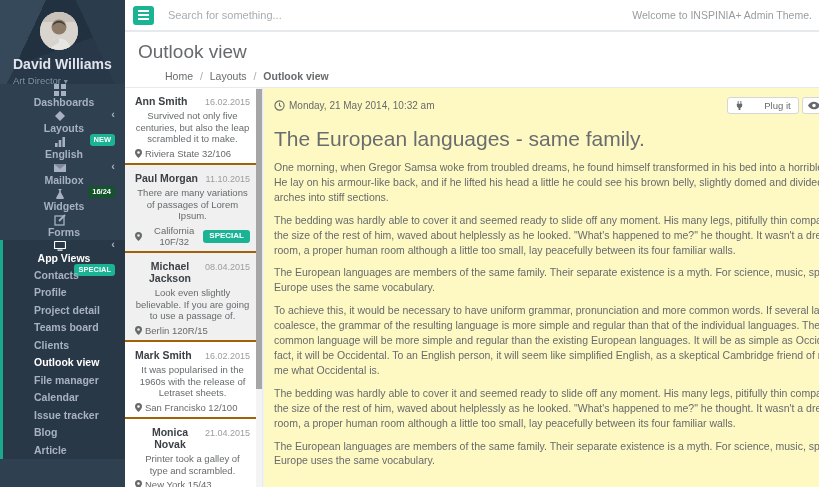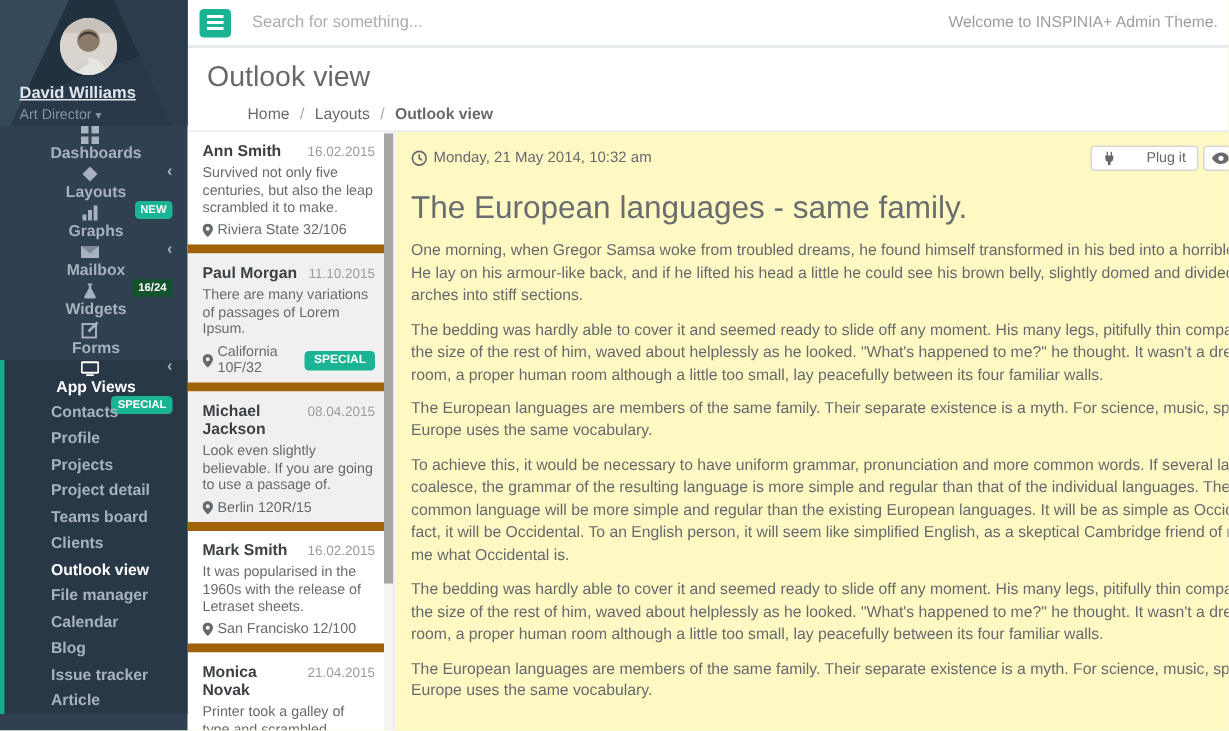--- a/index.html
+++ b/index.html
@@ -8,21 +8,21 @@
   body { font-family:"Liberation Sans","DejaVu Sans",sans-serif; background:#f3f3f4; position:relative; color:#676a6c; }
 
   
   #sidebar { position:absolute; left:0; top:0; width:125px; height:487px; background:#2f4050; z-index:5; }
   .profile { height:84px; padding:12px 0 0 13px; background:
       linear-gradient(115deg, #36495a 0 28%, rgba(0,0,0,0) 28%),
       linear-gradient(245deg, #2b3c4c 0 30%, rgba(0,0,0,0) 30%),
       linear-gradient(160deg, #223140 0 55%, #283848 55%); }
   .avatar { width:38px; height:38px; border-radius:50%; overflow:hidden; background:#cfc9c2; margin-left:27px; }
   .avatar svg { display:block; }
-  .uname { color:#dfe4ed; font-size:11px; font-weight:bold; margin-top:6px;text-decoration:underline; }
+  .uname { color:#dfe4ed; font-size:14px; font-weight:bold; margin-top:6px; }
   .urole { color:#8095a8; font-size:9.5px; margin-top:3px; }
   .urole .caret { font-size:8px; }
   .nav-item { height:26px; display:flex; align-items:center; padding:0 10px 0 13px; color:#a7b1c2; font-size:10.5px; font-weight:bold; cursor:pointer;flex-direction:column; }
   .nav-item .nicon { width:13px; margin-right:7px; display:inline-flex; color:#a7b1c2; flex:none; }
   .chev { margin-left:auto; font-size:11px; color:#a7b1c2; }
   .badge { margin-left:auto; font-size:7.5px; font-weight:bold; color:#fff; padding:2px 4px; border-radius:3px; line-height:1; }
   .badge.green { background:#1ab394; }
   .badge.orange { background:#14532d; }
   .active-group { background:#293846; border-left:3px solid #19aa8d; }
   .active-group .nav-item { padding-left:10px; color:#ffffff; }
@@ -44,21 +44,21 @@
   
   #pagehead { position:absolute; left:125px; top:32px; width:694px; height:56px; background:#fff; border-bottom:1px solid #e7eaec; padding:9px 0 0 13px; }
   #pagehead h2 { font-size:19px; font-weight:400; color:#676a6c; margin-bottom:7px; }
   .breadcrumb { font-size:10.5px; color:#676a6c;margin-left:27px; }
   .breadcrumb .sep { color:#aaa; margin:0 4px; }
   .breadcrumb .crumb { color:#676a6c; text-decoration:none; cursor:pointer; }
   .breadcrumb .crumb.last { font-weight:bold; cursor:default; }
 
   
   #maillist { position:absolute; left:125px; top:88px; width:138px; height:399px; background:#fff; border-right:1px solid #e7eaec; overflow:hidden; }
-  .mail-item { padding:7px 12px 4px 10px; border-bottom:6px solid #a16207; cursor:pointer; background:#fff; }
+  .mail-item { padding:7px 12px 4px 10px; border-bottom:2px solid #a16207; cursor:pointer; background:#fff;text-align:center; }
   .mail-item.read { background:#f0f0f0; }
   .mi-top { display:flex; align-items:baseline; }
   .mi-name { font-size:10.5px; font-weight:bold; color:#3c4146; }
   .mi-date { margin-left:auto; font-size:9px; color:#9a9da0; }
   .mi-snippet { font-size:9.5px; line-height:1.23; color:#676a6c; margin-top:3px; }
   .mi-loc { display:flex; align-items:center; font-size:9.5px; color:#676a6c; margin-top:3px; }
   .mi-loc .pin { margin-right:3px; display:inline-flex; color:#676a6c; }
   .mi-loc .badge { margin-left:auto; font-size:8px; padding:2.5px 6px; }
   .list-scroll { position:absolute; right:0; top:0; width:6px; height:100%; background:#f4f4f4; }
   .list-scroll .thumb { position:absolute; top:1px; left:0; width:6px; height:300px; background:#a6a6a6; }
@@ -121,21 +121,21 @@
       <span class="badge green">NEW</span>
     </div>
     <div class="nav-item">
       <span class="nicon">
         <svg width="12" height="12" viewBox="0 0 12 12" fill="currentColor">
             <rect x="1" y="7" width="2.6" height="4"></rect>
             <rect x="4.7" y="4" width="2.6" height="7"></rect>
             <rect x="8.4" y="1" width="2.6" height="10"></rect>
           </svg>
       </span>
-      <span>Graphs</span>
+      <span>English</span>
       <span class="chev">‹</span>
     </div>
     <div class="nav-item">
       <span class="nicon">
         <svg width="12" height="12" viewBox="0 0 12 12" fill="currentColor">
             <path d="M0 2h12v8H0z"></path>
             <path d="M0 2l6 5 6-5z" fill="#2f4050" opacity="0.35"></path>
           </svg>
       </span>
       <span>Mailbox</span>
@@ -171,45 +171,42 @@
         <span>App Views</span>
         <span class="badge green">SPECIAL</span>
       </div>
       <div class="sub-item">
           <span>Contacts</span>
         </div>
       <div class="sub-item">
           <span>Profile</span>
         </div>
       <div class="sub-item">
-          <span>Projects</span>
-        </div>
-      <div class="sub-item">
           <span>Project detail</span>
         </div>
       <div class="sub-item">
           <span>Teams board</span>
         </div>
       <div class="sub-item">
           <span>Clients</span>
         </div>
       <div class="sub-item active">
           <span>Outlook view</span>
         </div>
       <div class="sub-item">
           <span>File manager</span>
         </div>
       <div class="sub-item">
           <span>Calendar</span>
         </div>
       <div class="sub-item">
+          <span>Issue tracker</span>
+        </div>
+      <div class="sub-item">
           <span>Blog</span>
-        </div>
-      <div class="sub-item">
-          <span>Issue tracker</span>
         </div>
       <div class="sub-item">
           <span>Article</span>
         </div>
     </div>
   </nav>
 </aside>
 
 <header id="topbar">
   <button class="hamburger">

